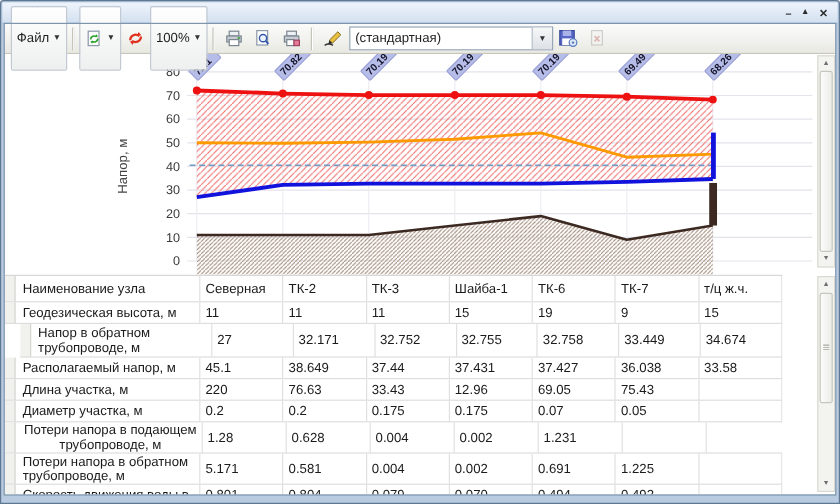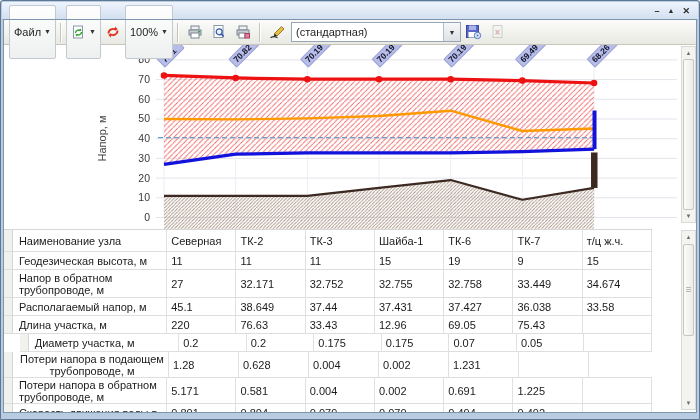--- a/index.html
+++ b/index.html
@@ -242,21 +242,21 @@
         <div class="cell-label">Геодезическая высота, м</div>
         <div class="cell-val">11</div>
         <div class="cell-val">11</div>
         <div class="cell-val">11</div>
         <div class="cell-val">15</div>
         <div class="cell-val">19</div>
         <div class="cell-val">9</div>
         <div class="cell-val">15</div>
         <div class="cell-fill"></div>
       </div>
-      <div class="trow" style="height: 28px;">
+      <div class="trow" style="height: 28px; padding-left: 13px;">
         <div class="cell-strip"></div>
         <div class="cell-label">Напор в обратном трубопроводе, м</div>
         <div class="cell-val">27</div>
         <div class="cell-val">32.171</div>
         <div class="cell-val">32.752</div>
         <div class="cell-val">32.755</div>
         <div class="cell-val">32.758</div>
         <div class="cell-val">33.449</div>
         <div class="cell-val">34.674</div>
         <div class="cell-fill"></div>
@@ -278,21 +278,21 @@
         <div class="cell-label">Длина участка, м</div>
         <div class="cell-val">220</div>
         <div class="cell-val">76.63</div>
         <div class="cell-val">33.43</div>
         <div class="cell-val">12.96</div>
         <div class="cell-val">69.05</div>
         <div class="cell-val">75.43</div>
         <div class="cell-val"></div>
         <div class="cell-fill"></div>
       </div>
-      <div class="trow" style="height: 18px; padding-left: 16px;">
+      <div class="trow" style="height: 18px;">
         <div class="cell-strip"></div>
         <div class="cell-label">Диаметр участка, м</div>
         <div class="cell-val">0.2</div>
         <div class="cell-val">0.2</div>
         <div class="cell-val">0.175</div>
         <div class="cell-val">0.175</div>
         <div class="cell-val">0.07</div>
         <div class="cell-val">0.05</div>
         <div class="cell-val"></div>
         <div class="cell-fill"></div>

